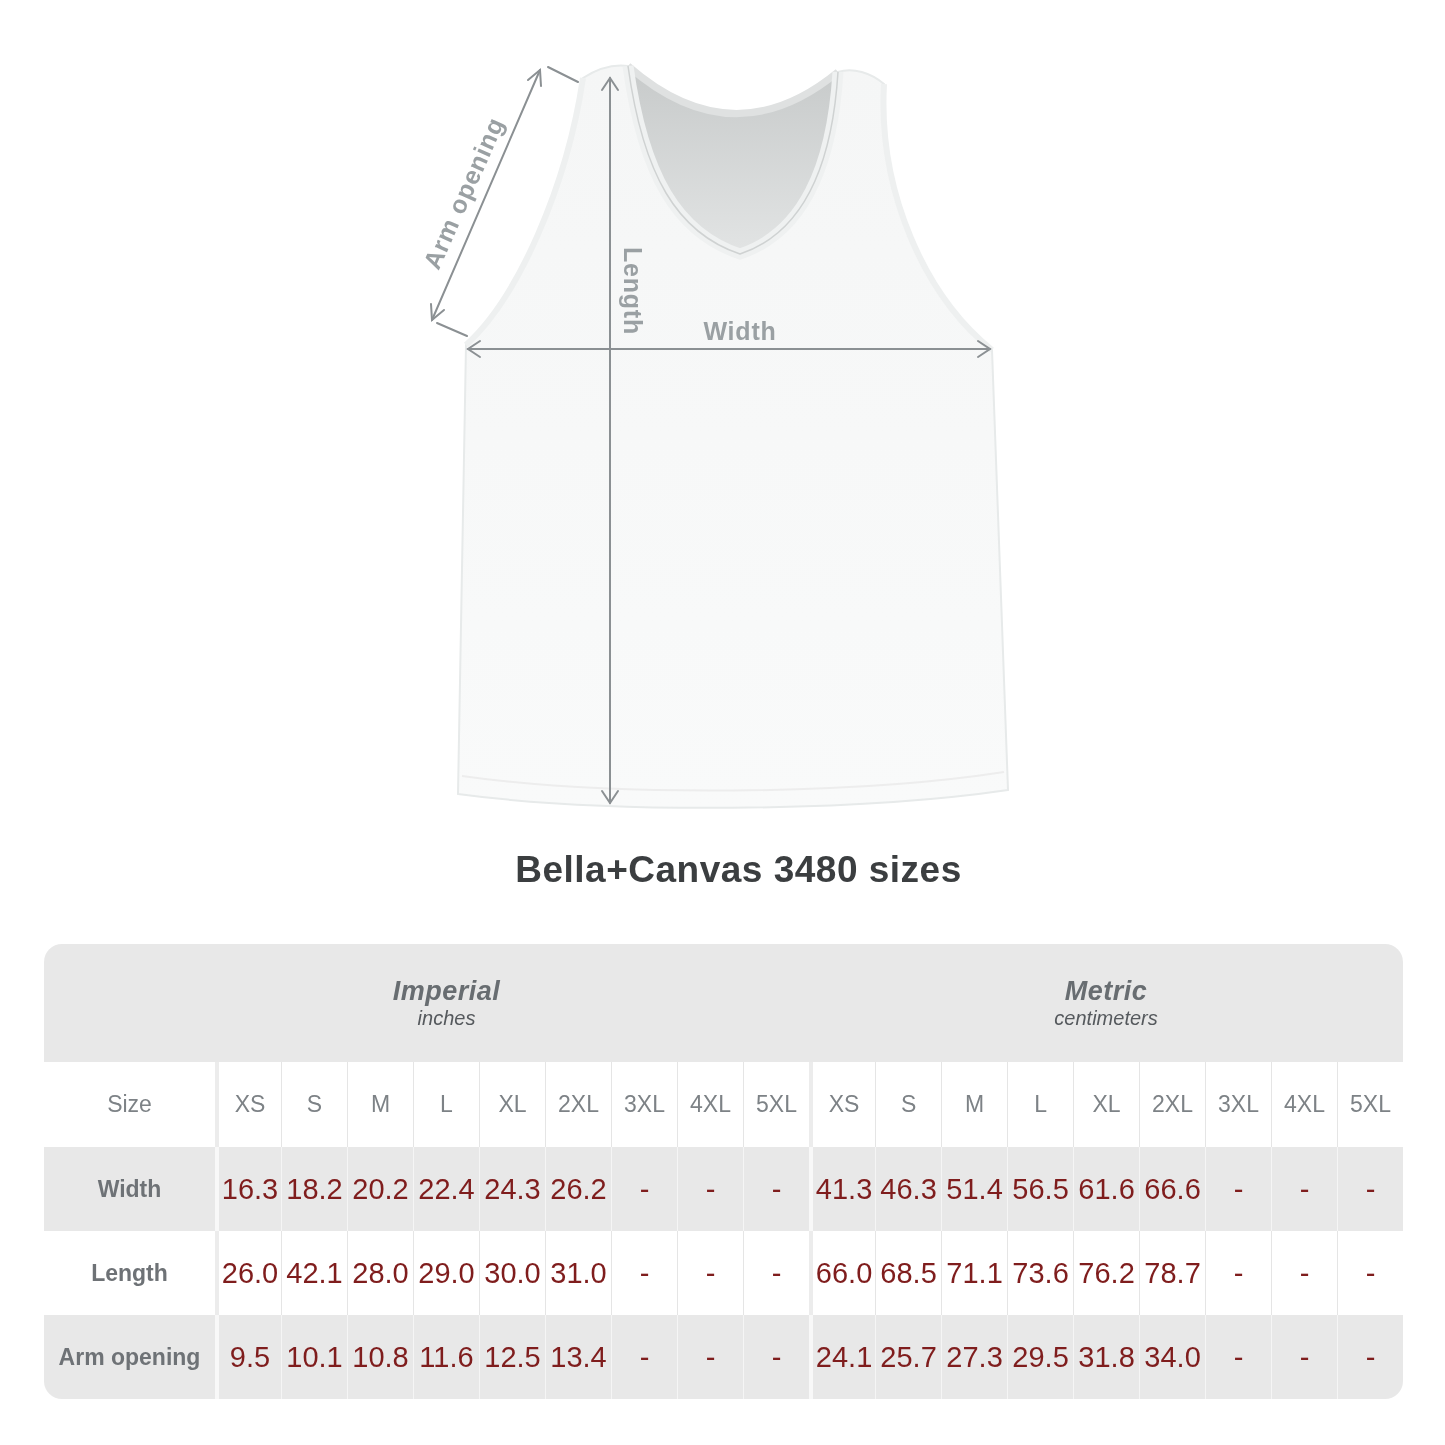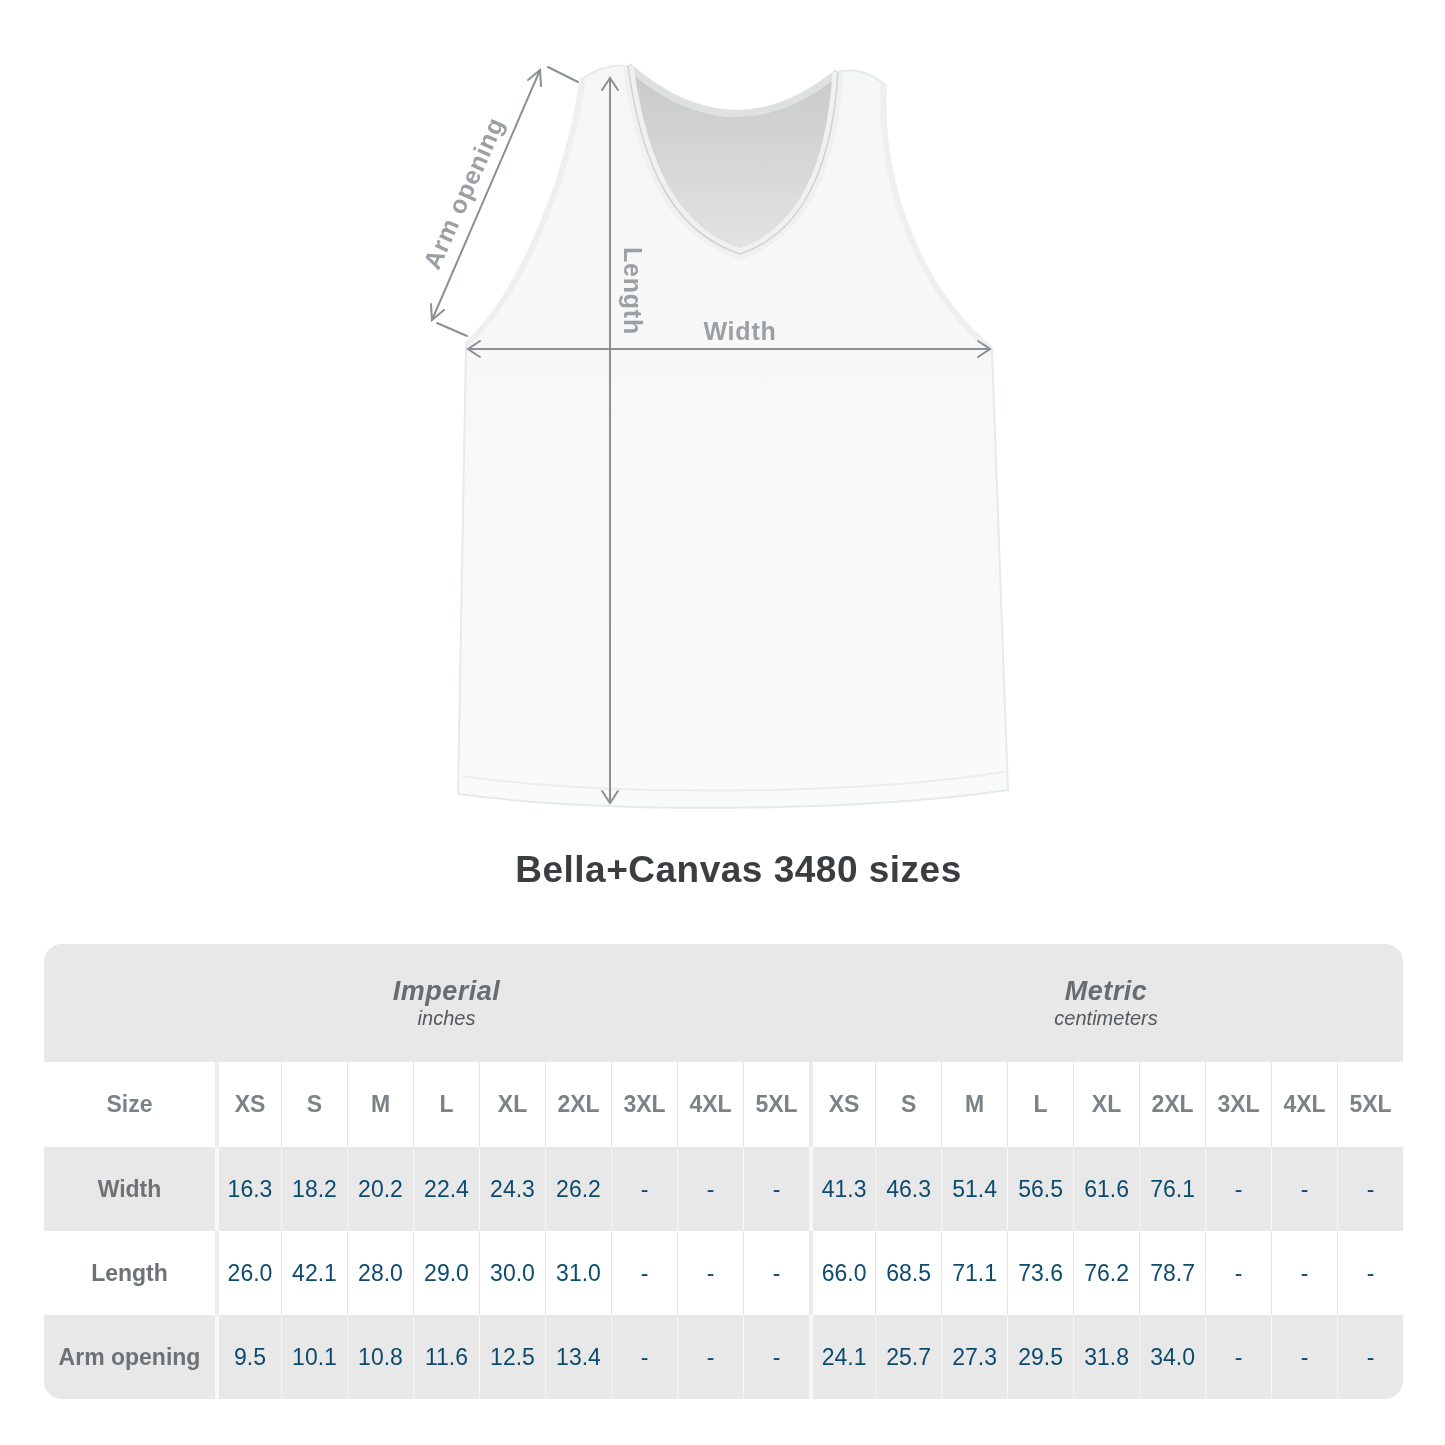--- a/index.html
+++ b/index.html
@@ -40,26 +40,26 @@
   .size-table td, .size-table th { padding:0; text-align:center; vertical-align:middle; }
 
   
   tr.band-row td { background:#e8e8e8; height:118px; }
   td.band-left  { border-top-left-radius:18px;padding-left:40px; }
   td.band-right { border-top-right-radius:18px; }
   .group-name { font-style:italic; font-weight:bold; font-size:27px; color:#686d71; letter-spacing:0.5px; }
   .group-unit { font-style:italic; font-size:20px; color:#55595d; }
 
   
-  tr.head-row th { background:#ffffff; height:85px; font-size:23px; font-weight:bold; color:#7d8286; }
+  tr.head-row th { background:#ffffff; height:85px; font-size:23px; font-weight:normal; color:#7d8286; }
 
   
   tr.data-row th, tr.data-row td { height:84px; }
   tr.data-row th.row-label { font-size:23px; font-weight:bold; color:#6e7276; }
-  tr.data-row td.num { font-size:23px; font-weight:normal; color:#0c4a6e; }
+  tr.data-row td.num { font-size:29px; font-weight:normal; color:#7f1d1d; }
   tr.r-white th, tr.r-white td { background:#ffffff; }
   tr.r-gray  th, tr.r-gray  td { background:#e8e8e8; }
 
   
   tr.r-white .thin, tr.head-row .thin { border-left:1px solid #e5e5e5; }
   tr.r-white .wide, tr.head-row .wide { border-left:4px solid #ececec; }
   tr.r-gray .thin { border-left:1px solid #f5f5f5; }
   tr.r-gray .wide { border-left:4px solid #f8f8f8; }
 
   
@@ -197,21 +197,21 @@
       <td class="thin num">24.3</td>
       <td class="thin num">26.2</td>
       <td class="thin num">-</td>
       <td class="thin num">-</td>
       <td class="thin num">-</td>
       <td class="wide num">41.3</td>
       <td class="thin num">46.3</td>
       <td class="thin num">51.4</td>
       <td class="thin num">56.5</td>
       <td class="thin num">61.6</td>
-      <td class="thin num">76.1</td>
+      <td class="thin num">66.6</td>
       <td class="thin num">-</td>
       <td class="thin num">-</td>
       <td class="thin num">-</td>
     </tr>
 
     <tr class="data-row r-white">
       <th class="row-label">Length</th>
       <td class="wide num">26.0</td>
       <td class="thin num">42.1</td>
       <td class="thin num">28.0</td>

